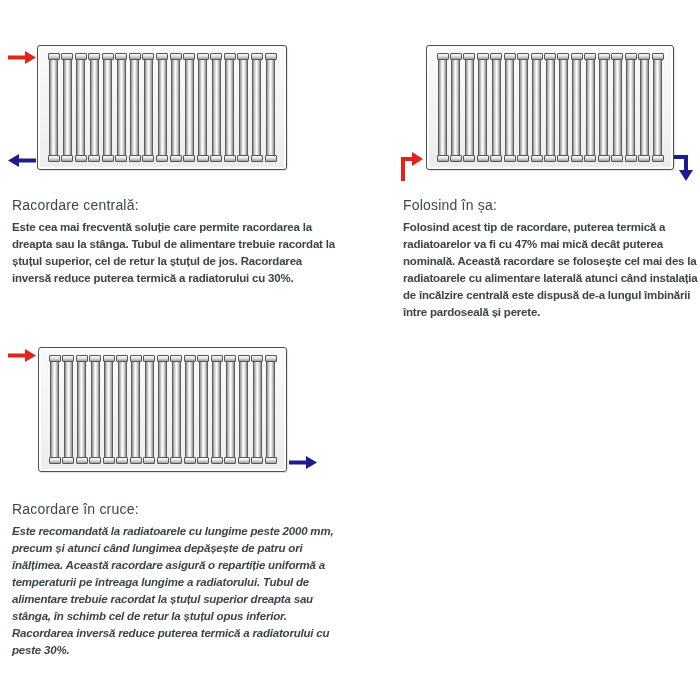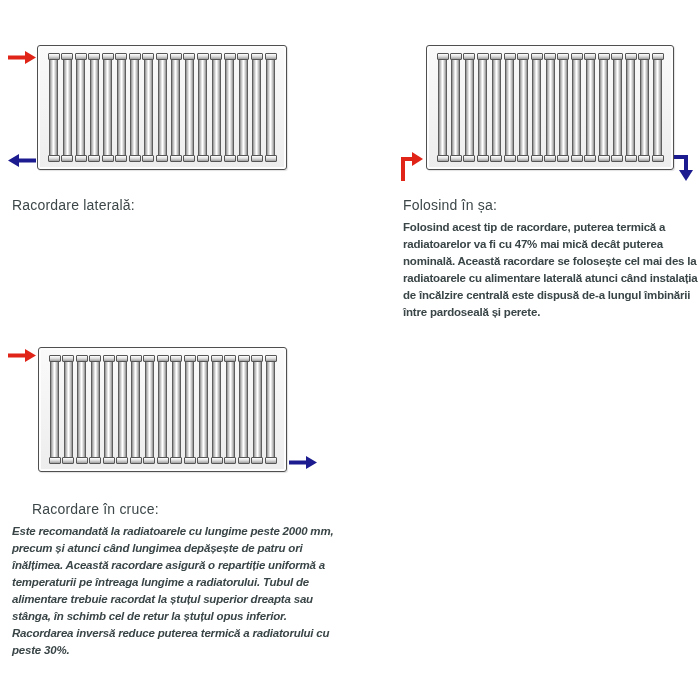--- a/index.html
+++ b/index.html
@@ -62,21 +62,21 @@
   
   .rad-2{left:426px; top:45px; width:246px; height:123px;}
   .a2-supply{left:399px; top:151px;}
   .a2-return{left:674px; top:152px;}
   .h2{left:403px; top:197px;}
   .b2{left:403px; top:219px; width:298px;}
   
   .rad-3{left:38px; top:347px; width:247px; height:123px;}
   .a3-supply{left:8px; top:349px;}
   .a3-return{left:289px; top:456px;}
-  .h3{left:12px; top:501px;margin-left:20px;}
+  .h3{left:12px; top:501px;}
   .b3{left:12px; top:523px; width:332px;font-style:italic;}
 </style>
 </head>
 <body>
 
 <div class="page">
 
   <div class="radiator rad-1">
     <div class="fin-row">
         <div class="fin">
@@ -171,21 +171,22 @@
         <rect x="0" y="4.5" width="17" height="4"></rect>
         <polygon points="17,0 28,6.5 17,13"></polygon>
       </svg>
   </div>
   <div class="arrow arrow-return a1-return">
     <svg width="28" height="13" viewBox="0 0 28 13">
         <polygon points="11,0 0,6.5 11,13"></polygon>
         <rect x="11" y="4.5" width="17" height="4"></rect>
       </svg>
   </div>
-  <div class="section-heading h1">Racordare laterală:</div>
+  <div class="section-heading h1">Racordare centrală:</div>
+  <div class="section-body b1">Este cea mai frecventă soluție care permite racordarea la dreapta sau la stânga. Tubul de alimentare trebuie racordat la ștuțul superior, cel de retur la ștuțul de jos. Racordarea inversă reduce puterea termică a radiatorului cu 30%.</div>
 
   <div class="radiator rad-2">
     <div class="fin-row">
         <div class="fin">
           <div class="fin-cap"></div>
           <div class="fin-body"></div>
           <div class="fin-cap"></div>
         </div>
         <div class="fin">
           <div class="fin-cap"></div>

